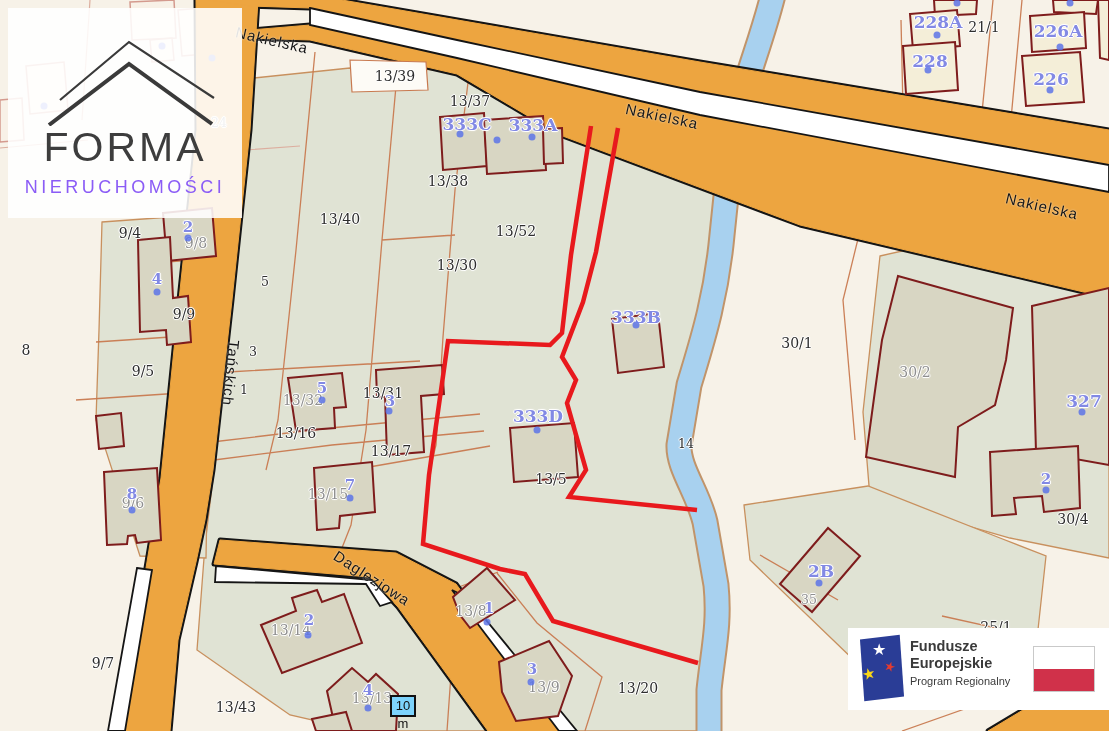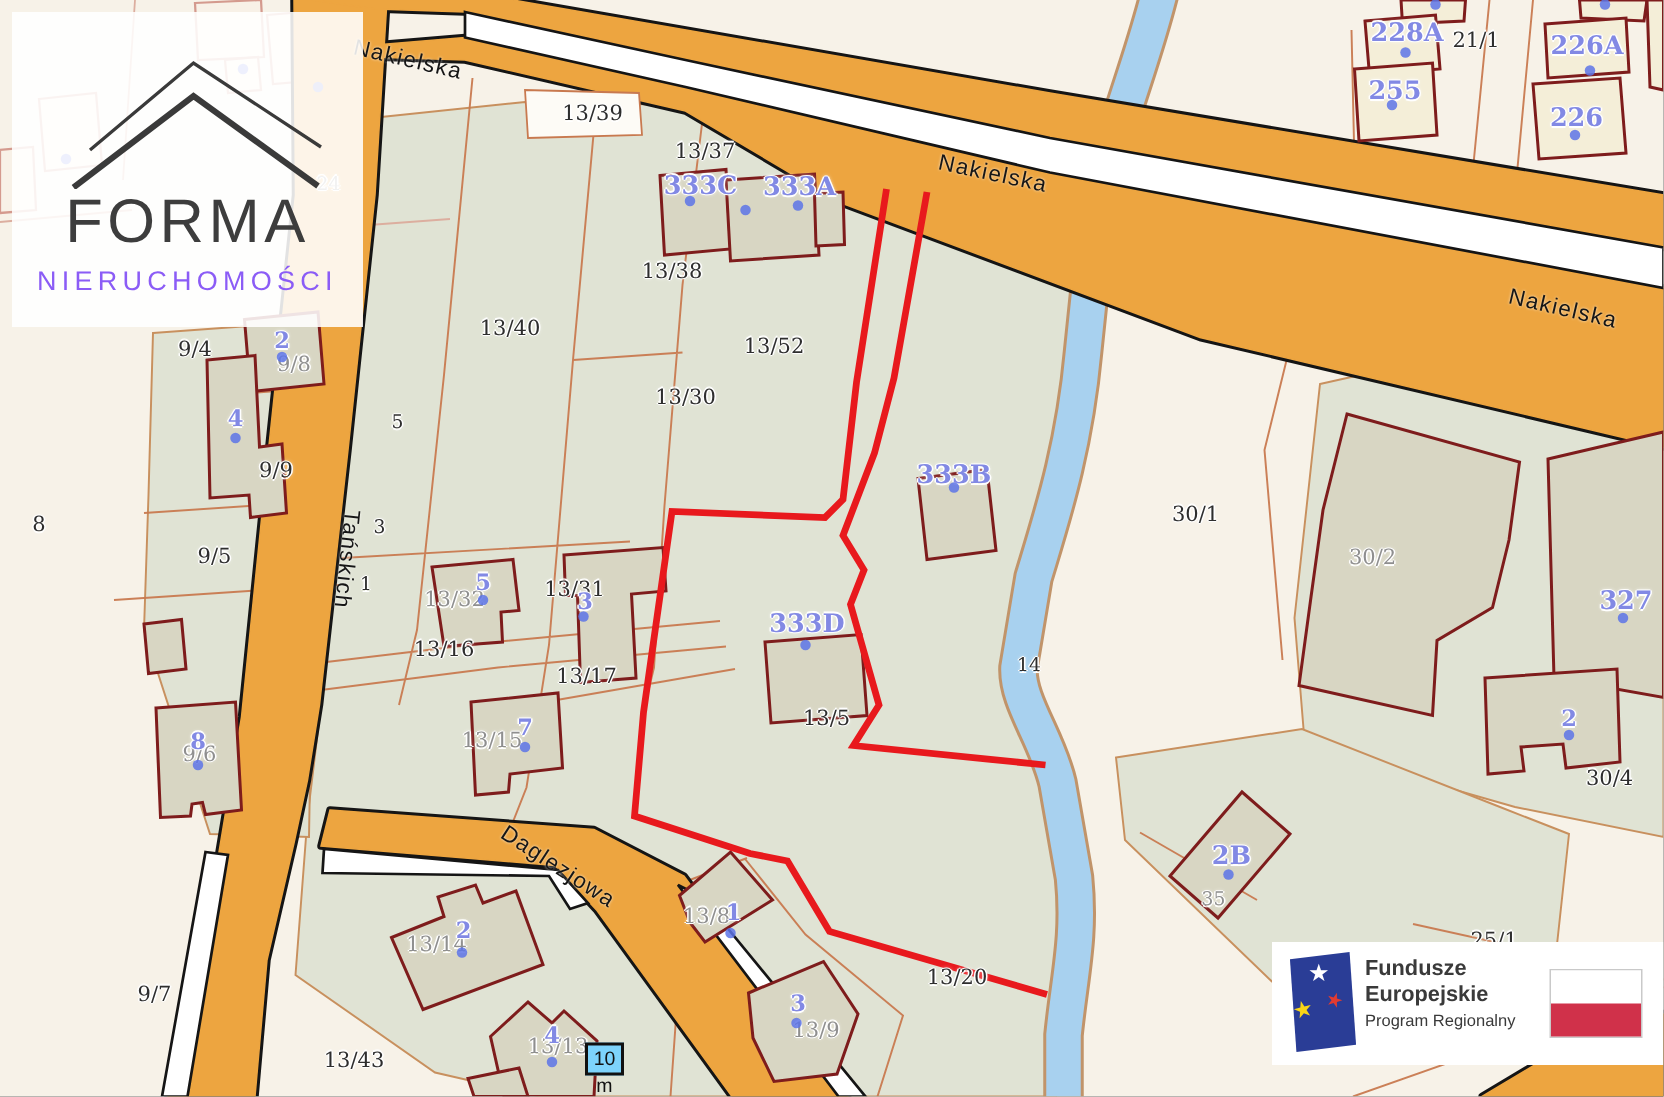--- a/index.html
+++ b/index.html
@@ -191,27 +191,27 @@
       <span class="lbl gray sm" style="left: 219px; top: 122px;">24</span>
       <span class="lbl dark" style="left: 984px; top: 27px;">21/1</span>
       <span class="lbl dark" style="left: 996px; top: 627px;">25/1</span>
       <span class="lbl gray sm" style="left: 809px; top: 599px;">35</span>
       <span class="lbl dark" style="left: 103px; top: 663px;">9/7</span>
       <span class="lbl dark" style="left: 236px; top: 707px;">13/43</span>
       <span class="lbl gray" style="left: 291px; top: 630px;">13/14</span>
       <span class="lbl gray" style="left: 471px; top: 611px;">13/8</span>
       <span class="lbl gray" style="left: 544px; top: 687px;">13/9</span>
       <span class="lbl gray" style="left: 372px; top: 698px;">13/13</span>
-      <span class="lbl dark" style="left: 638px; top: 652px;">13/20</span>
+      <span class="lbl dark" style="left: 638px; top: 688px;">13/20</span>
       <span class="lbl blue big" style="left: 467px; top: 124px;">333C</span>
       <span class="lbl blue big" style="left: 533px; top: 125px;">333A</span>
       <span class="lbl blue big" style="left: 636px; top: 317px;">333B</span>
       <span class="lbl blue big" style="left: 538px; top: 416px;">333D</span>
       <span class="lbl blue big" style="left: 938px; top: 22px;">228A</span>
-      <span class="lbl blue big" style="left: 930px; top: 61px;">255</span>
+      <span class="lbl blue big" style="left: 930px; top: 61px;">228</span>
       <span class="lbl blue big" style="left: 1058px; top: 31px;">226A</span>
       <span class="lbl blue big" style="left: 1051px; top: 79px;">226</span>
       <span class="lbl blue big" style="left: 1084px; top: 401px;">327</span>
       <span class="lbl blue" style="left: 1046px; top: 479px;">2</span>
       <span class="lbl blue big" style="left: 821px; top: 571px;">2B</span>
       <span class="lbl blue" style="left: 322px; top: 388px;">5</span>
       <span class="lbl blue" style="left: 390px; top: 401px;">3</span>
       <span class="lbl blue" style="left: 350px; top: 485px;">7</span>
       <span class="lbl blue" style="left: 188px; top: 227px;">2</span>
       <span class="lbl blue" style="left: 157px; top: 279px;">4</span>

